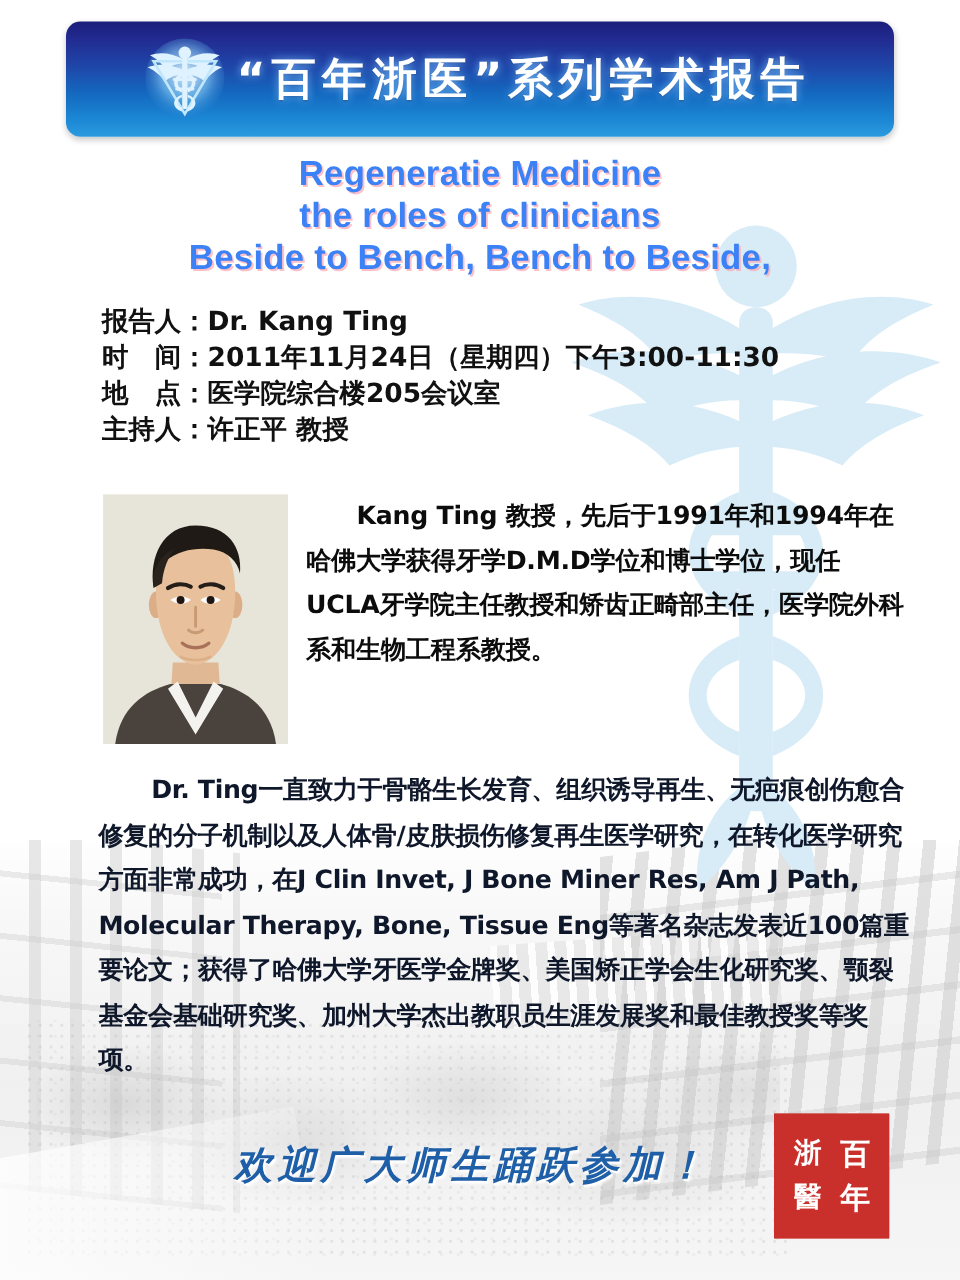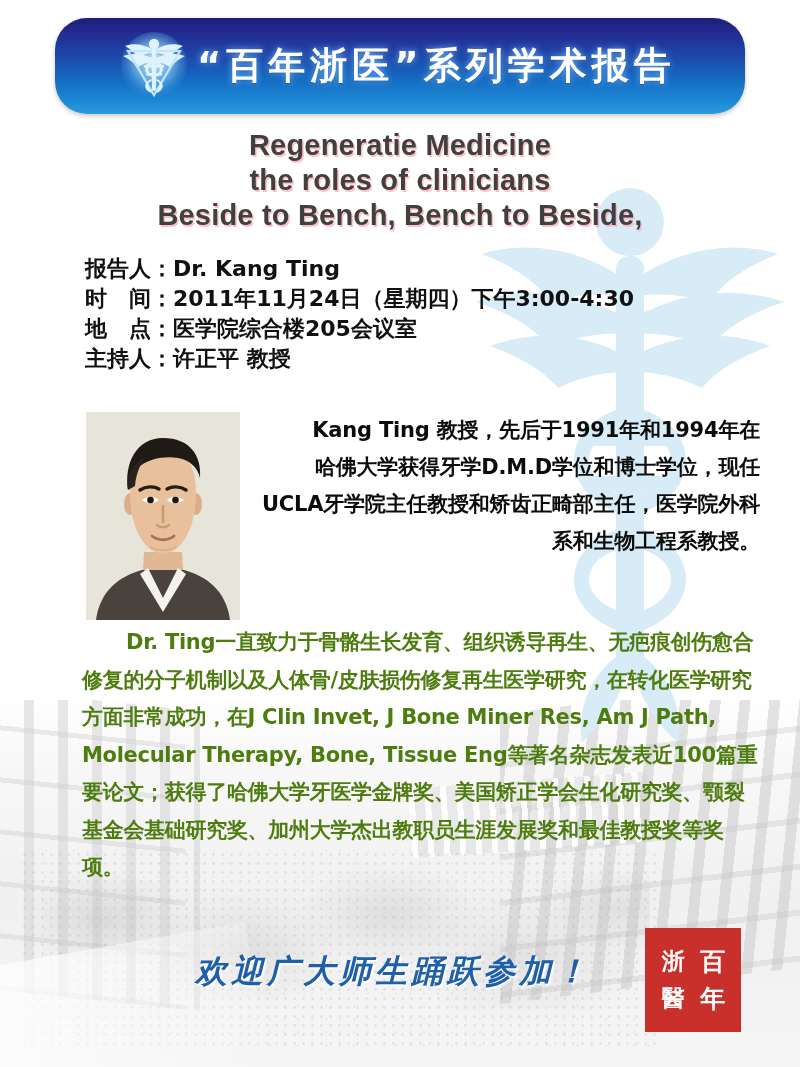--- a/index.html
+++ b/index.html
@@ -126,21 +126,21 @@
     pointer-events: none;
   }
 
   
   .banner {
     position: absolute;
     left: 55px;
     top: 18px;
     width: 690px;
     height: 96px;
-    border-radius: 32px;
+    border-radius: 12px;
     background: linear-gradient(180deg,
         #1b1f7a 0%,
         #222a90 14%,
         #1f45a8 38%,
         #1468bf 62%,
         #1b86d4 84%,
         #2b9ade 100%);
     box-shadow: 0 2px 5px rgba(0,0,0,.22);
     overflow: hidden;
   }
@@ -171,21 +171,21 @@
 
   
   .title {
     position: absolute;
     left: 0; right: 0;
     top: 128px;
     text-align: center;
     font-size: 29px;
     font-weight: bold;
     line-height: 35px;
-    color: #404040;
+    color: #3b82f6;
     text-shadow: 1.5px 1.5px 0 rgba(255,170,180,.75);
     letter-spacing: .2px;
   }
   .title .tl { display: block; }
 
   
   .info {
     position: absolute;
     left: 85px;
     top: 254px;
@@ -215,35 +215,35 @@
     position: absolute;
     left: 255px;
     top: 412px;
     width: 505px;
     font-family: "DejaVu Sans", "Liberation Sans", sans-serif;
     font-size: 21px;
     font-weight: bold;
     line-height: 37px;
     color: #0c0c0c;
     text-indent: 42px;
-    text-align: right;
+    text-align: left;
     letter-spacing: -0.2px;
   }
 
   
   .bio2 {
     position: absolute;
     left: 82px;
-    top: 624px;
+    top: 640px;
     width: 682px;
     font-family: "DejaVu Sans", "Liberation Sans", sans-serif;
     font-size: 21px;
     font-weight: bold;
     line-height: 37.5px;
-    color: #4d7c0f;
+    color: #0f172a;
     text-indent: 44px;
     letter-spacing: -0.3px;
   }
 
   
   .welcome {
     position: absolute;
     left: 195px;
     top: 950px;
     font-family: "DejaVu Sans", "Liberation Sans", sans-serif;
@@ -383,21 +383,21 @@
   </div>
 
   <div class="title">
     <span class="tl">Regeneratie Medicine</span>
     <span class="tl">the roles of clinicians</span>
     <span class="tl">Beside to Bench, Bench to Beside,</span>
   </div>
 
   <div class="info">
     <span class="info-row">报告人：Dr. Kang Ting</span>
-    <span class="info-row">时　间：2011年11月24日（星期四）下午3:00-4:30</span>
+    <span class="info-row">时　间：2011年11月24日（星期四）下午3:00-11:30</span>
     <span class="info-row">地　点：医学院综合楼205会议室</span>
     <span class="info-row">主持人：许正平 教授</span>
   </div>
 
   <div class="photo">
     <svg viewBox="0 0 154 208" width="154" height="208">
       <rect width="154" height="208" fill="#e7e5da"></rect>
 
       <path d="M58 140 L96 140 L98 172 L56 172 Z" fill="#e0b894"></path>
 

